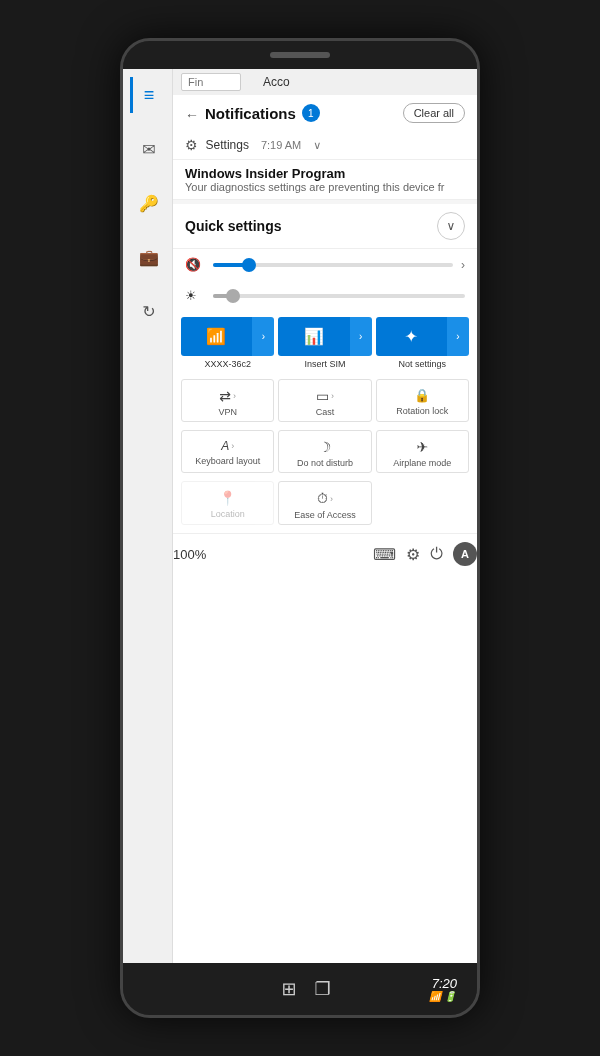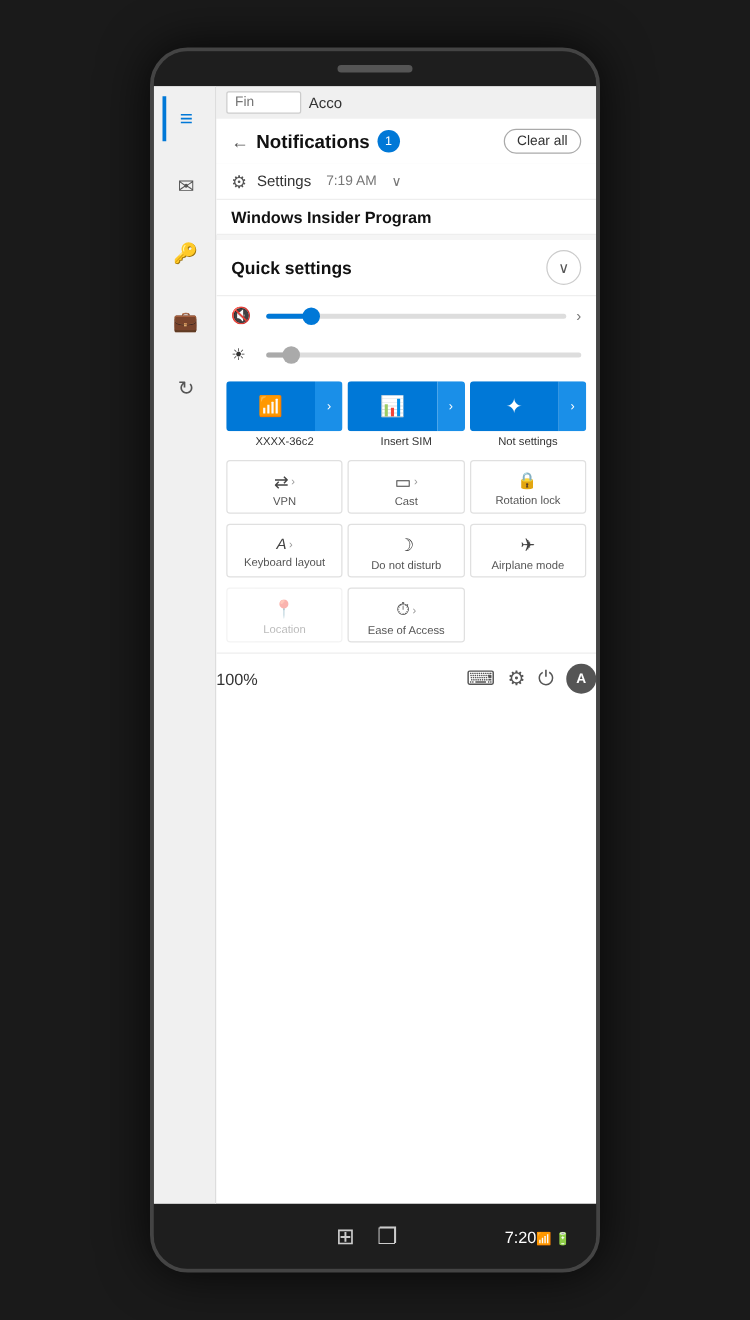--- a/index.html
+++ b/index.html
@@ -442,22 +442,23 @@
     }
 
     .taskbar-icon {
       font-size: 18px;
       color: #ccc;
       cursor: pointer;
     }
 
     .taskbar-right {
       display: flex;
-      flex-direction: row;
+      flex-direction: column;
       align-items: flex-end;
+      font-style: italic;
     }
 
     .taskbar-time {
       font-size: 13px;
       color: white;
       font-weight: 500;
     }
 
     .taskbar-status {
       font-size: 10px;
@@ -465,21 +466,21 @@
       display: flex;
       gap: 3px;
       align-items: center;
     }
 
     .top-utility-row {
       display: flex;
       align-items: center;
       padding: 4px 8px;
       background: #f0f0f0;
-      gap: 6px;
+      gap: 22px;
     }
 
     .acco-label {
       font-size: 12px;
       color: #333;
     }
 
     .find-input {
       border: 1px solid #ccc;
       padding: 2px 6px;
@@ -525,20 +526,21 @@
 
       <div class="settings-notif">
         <span class="settings-gear">⚙</span>
         <span class="settings-label">Settings</span>
         <span class="settings-time">7:19 AM</span>
         <span style="margin-left:4px;" class="settings-chevron">∨</span>
       </div>
 
       <div class="insider-notif">
         <div class="insider-title">Windows Insider Program</div>
+        <div class="insider-desc">Your diagnostics settings are preventing this device fr</div>
       </div>
 
       <div class="quick-settings">
 
         <div class="qs-header">
           <span class="qs-title">Quick settings</span>
           <div class="qs-collapse-btn">
             <span>∨</span>
           </div>
         </div>

